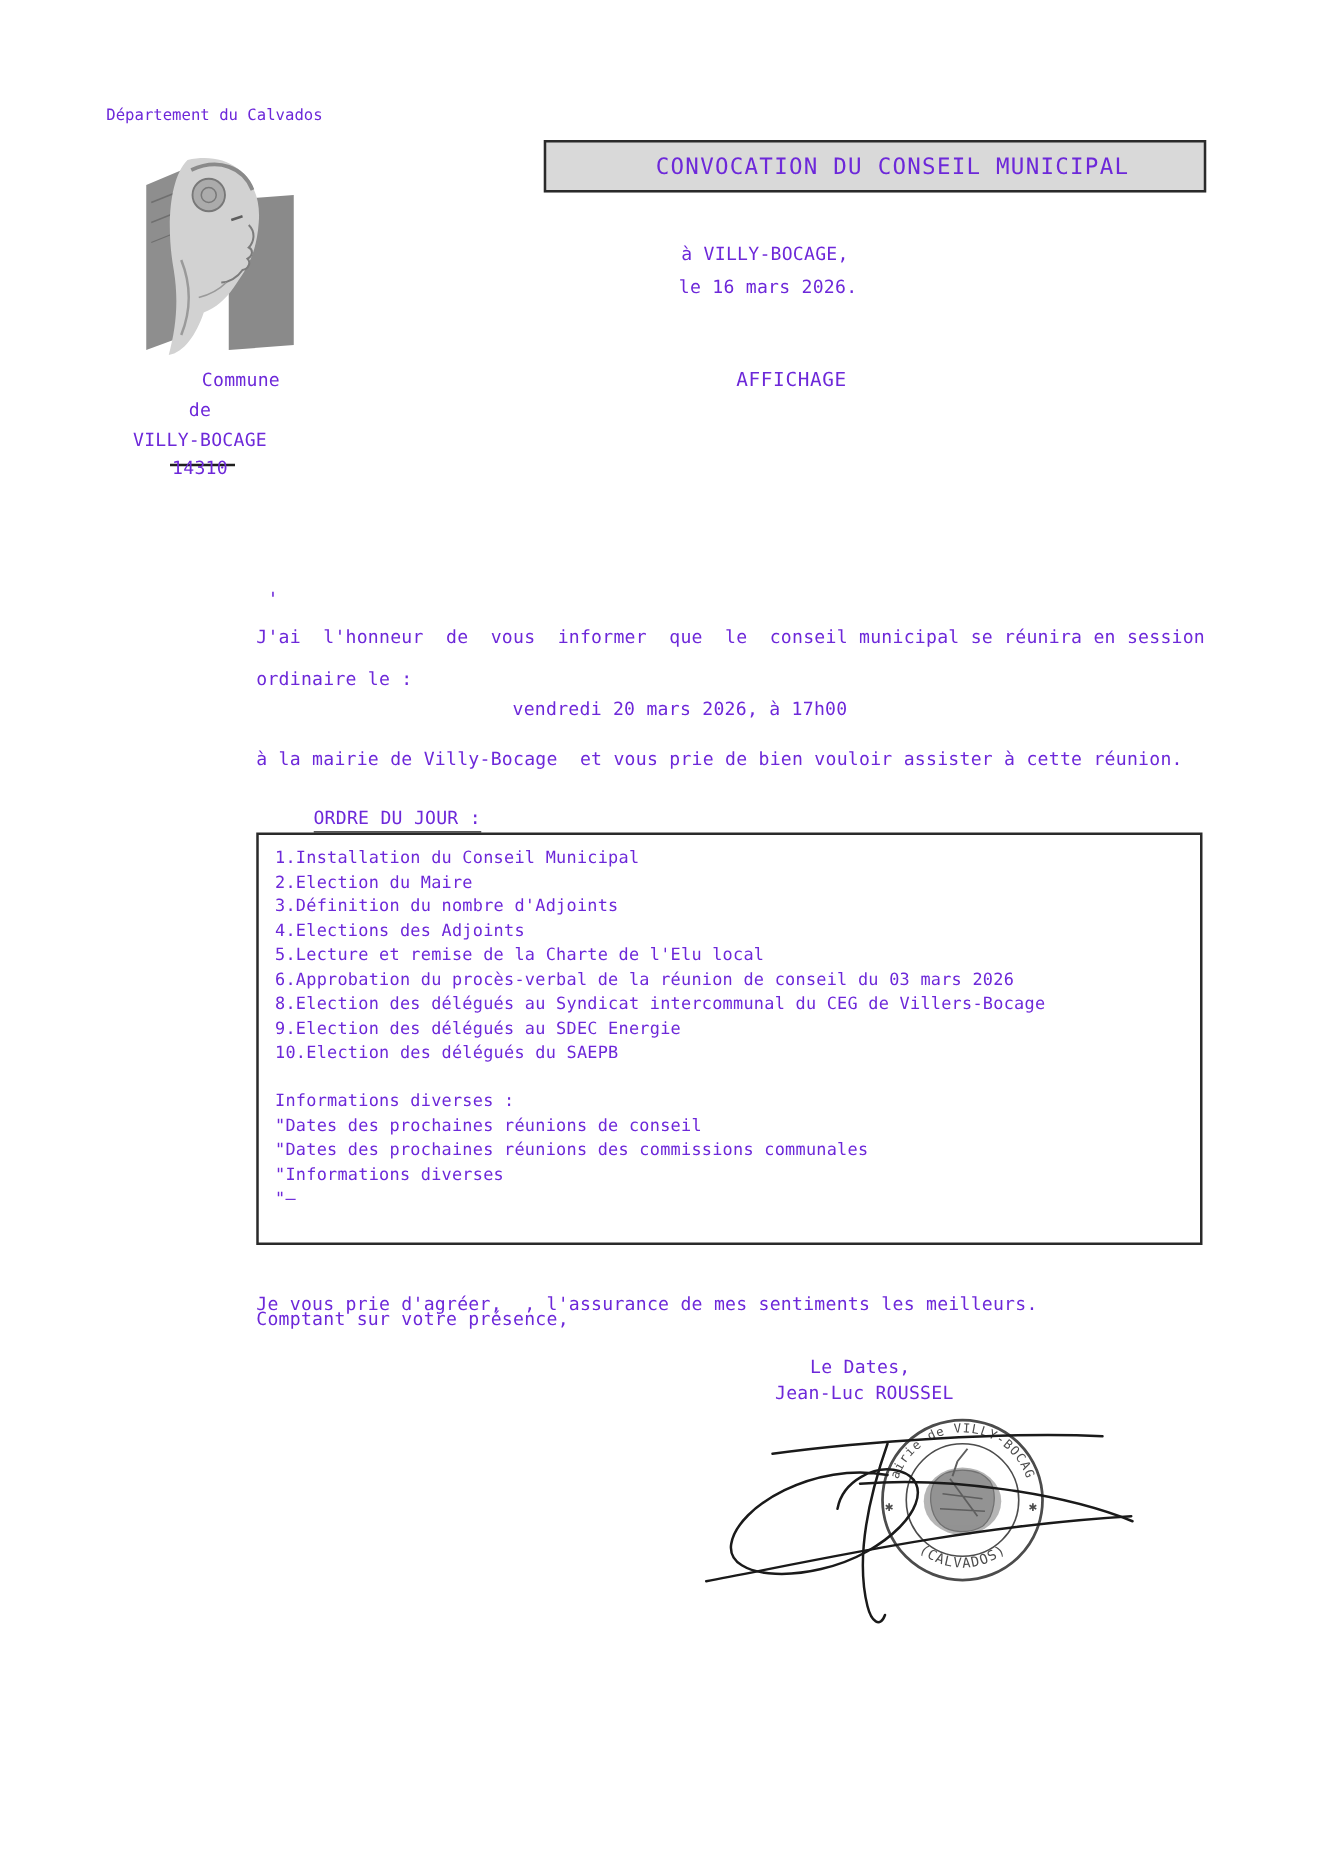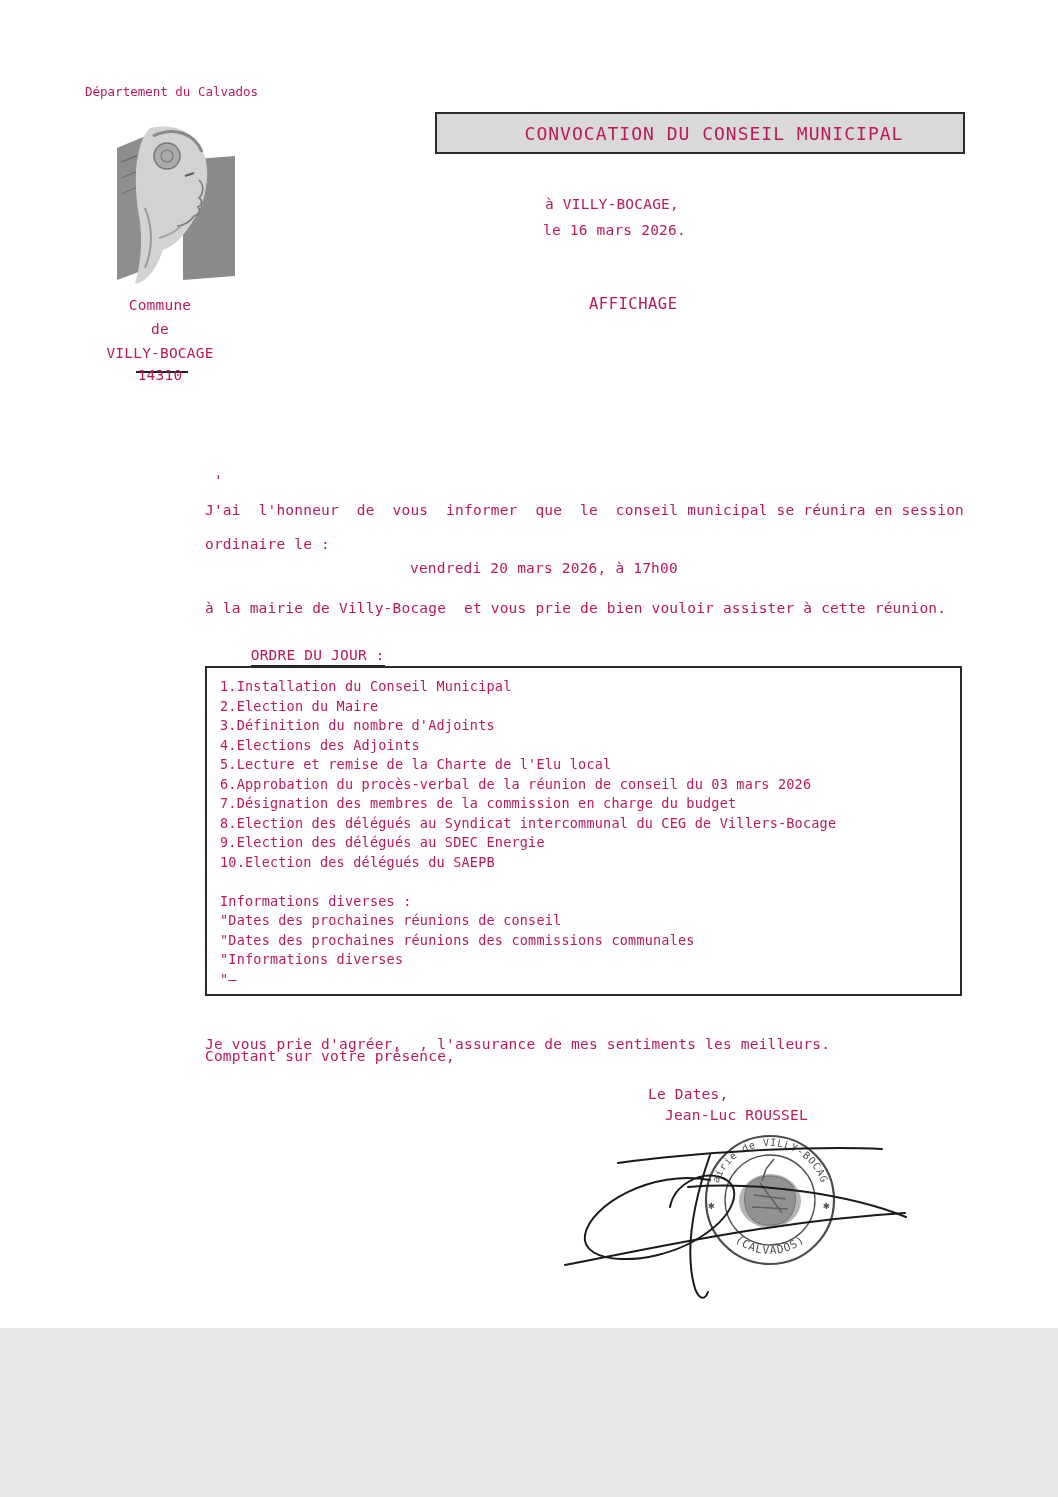--- a/index.html
+++ b/index.html
@@ -1,21 +1,21 @@
 <!DOCTYPE html>
 <html><head>
 <meta charset="utf-8">
 <style>
   html,body { margin:0; padding:0; background:#e8e8e8; }
   .page {
     position:relative;
-    width:1058px; height:1328px;
+    width:1058px; height:1497px;
     background:#ffffff;
     font-family:"DejaVu Sans Mono", monospace;
-    color:#be185d;
+    color:#6d28d9;
     overflow:hidden;
     margin:0 auto;
   }
   .abs { position:absolute; white-space:pre; }
   .t12 { font-size:12.5px; }
   .t14 { font-size:14.5px; letter-spacing:0.2px; }
   .title-box {
     position:absolute;
     left:435px; top:112px; width:530px; height:42px;
     background:#d9d9d9;
@@ -54,21 +54,21 @@
     <path d="M55,10 C90,2 115,25 112,60 C110,88 100,100 92,112 C85,122 78,128 68,132 C62,150 52,164 40,166 C46,144 48,122 44,98 C38,65 40,25 55,10 Z" fill="#d2d2d2"></path>
     <circle cx="72" cy="38" r="13" fill="#ababab" stroke="#787878" stroke-width="1.5"></circle>
     <circle cx="72" cy="38" r="6" fill="none" stroke="#787878" stroke-width="1.2"></circle>
     <path d="M58,18 C80,8 100,16 107,34" fill="none" stroke="#8a8a8a" stroke-width="3"></path>
     <path d="M104,62 C110,68 108,76 104,80 C108,82 107,87 103,89 C106,92 104,97 99,98 C95,104 88,108 82,108" fill="none" stroke="#7c7c7c" stroke-width="1.6"></path>
     <path d="M90,58 l9,-3" stroke="#5e5e5e" stroke-width="2" fill="none"></path>
     <path d="M50,90 C58,110 58,130 50,150" fill="none" stroke="#9a9a9a" stroke-width="2"></path>
     <path d="M64,120 C72,118 80,114 86,108" fill="none" stroke="#9a9a9a" stroke-width="1.4"></path>
   </svg>
 
-  <div class="abs t14 centered-col" style="left:110px; top:297px; width:100px;">Commune</div>
+  <div class="abs t14 centered-col" style="left:124px; top:297px; width:100px;text-align:right;">Commune</div>
   <div class="abs t14 centered-col" style="left:110px; top:321px; width:100px;">de</div>
   <div class="abs t14 centered-col" style="left:60px; top:345px; width:200px;">VILLY-BOCAGE</div>
   <div class="rule" style="left:136px; top:371px; width:52px;"></div>
   <div class="abs t14 centered-col" style="left:110px; top:367px; width:100px;">14310</div>
 
   <div class="title-box">
     <span>CONVOCATION DU CONSEIL MUNICIPAL</span>
   </div>
 
   <div class="abs t14" style="left:545px; top:196px;">à VILLY-BOCAGE,</div>
@@ -85,37 +85,36 @@
   </div>
   <div class="abs t14" style="left:205px; top:600px;">à la mairie de Villy-Bocage  et vous prie de bien vouloir assister à cette réunion.</div>
 
   <div class="agenda-box">
     <div class="agenda-line">1.Installation du Conseil Municipal</div>
     <div class="agenda-line">2.Election du Maire</div>
     <div class="agenda-line">3.Définition du nombre d'Adjoints</div>
     <div class="agenda-line">4.Elections des Adjoints</div>
     <div class="agenda-line">5.Lecture et remise de la Charte de l'Elu local</div>
     <div class="agenda-line">6.Approbation du procès-verbal de la réunion de conseil du 03 mars 2026</div>
-    <div class="agenda-line">7.Désignation des membres de la commission en charge du budget</div>
     <div class="agenda-line">8.Election des délégués au Syndicat intercommunal du CEG de Villers-Bocage</div>
     <div class="agenda-line">9.Election des délégués au SDEC Energie</div>
     <div class="agenda-line">10.Election des délégués du SAEPB</div>
     <div class="agenda-line">&nbsp;</div>
     <div class="agenda-line">Informations diverses :</div>
     <div class="agenda-line">"Dates des prochaines réunions de conseil</div>
     <div class="agenda-line">"Dates des prochaines réunions des commissions communales</div>
     <div class="agenda-line">"Informations diverses</div>
     <div class="agenda-line">"–</div>
   </div>
 
   <div class="abs t14" style="left:205px; top:1005px;margin-top:43px;">Comptant sur votre présence,</div>
   <div class="abs t14" style="left:205px; top:1036px;">Je vous prie d'agréer,  , l'assurance de mes sentiments les meilleurs.</div>
 
   <div class="abs t14" style="left:648px; top:1086px;">Le Dates,</div>
-  <div class="abs t14" style="left:665px; top:1107px;">Jean-Luc ROUSSEL</div>
+  <div class="abs t14" style="left:620px; top:1107px;">Jean-Luc ROUSSEL</div>
 
   <svg class="abs" style="left:560px; top:1125px;" width="395" height="190" viewBox="0 0 395 190">
 
     <g stroke="#4c4c4c" fill="none">
       <circle cx="210" cy="75" r="64" stroke-width="2.2"></circle>
       <circle cx="210" cy="75" r="45" stroke-width="1.3"></circle>
       <ellipse cx="210" cy="76" rx="31" ry="27" fill="#a8a8a8" stroke="none" opacity="0.85"></ellipse>
       <path d="M188,60 C198,48 222,48 232,60 C238,70 236,88 226,96 C216,102 200,102 192,94 C184,86 182,70 188,60 Z" fill="#8f8f8f" stroke="#6a6a6a" stroke-width="1" opacity="0.9"></path>
       <path d="M194,70 l32,4 M192,82 l36,2 M200,58 l22,30" stroke="#5e5e5e" stroke-width="1.4"></path>
       <path d="M206,44 l8,-10 M206,44 l-4,12" stroke="#5e5e5e" stroke-width="1.6"></path>

